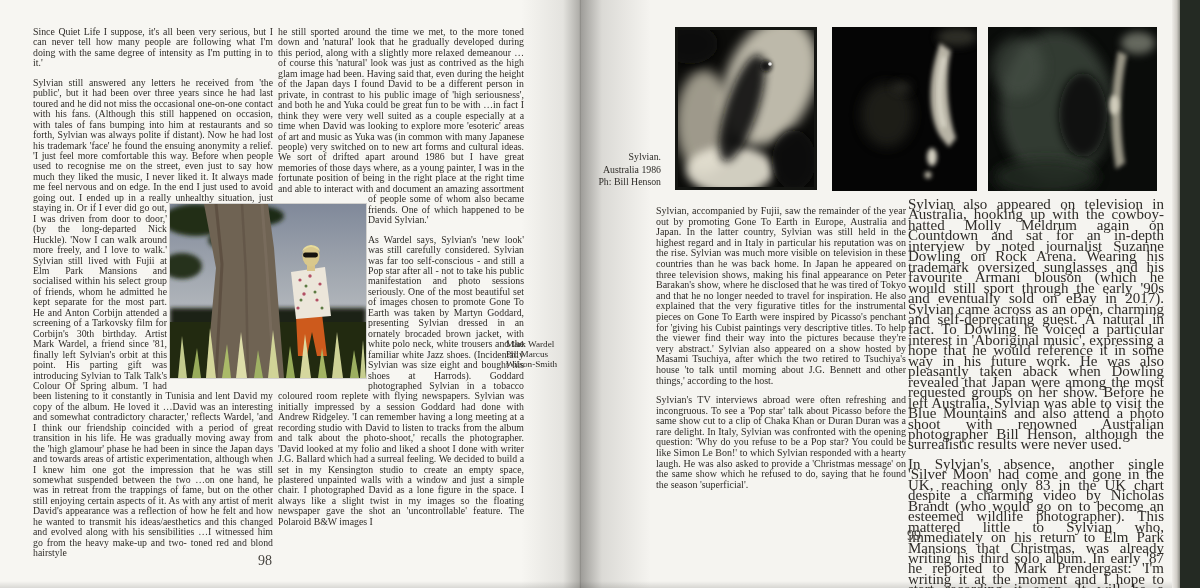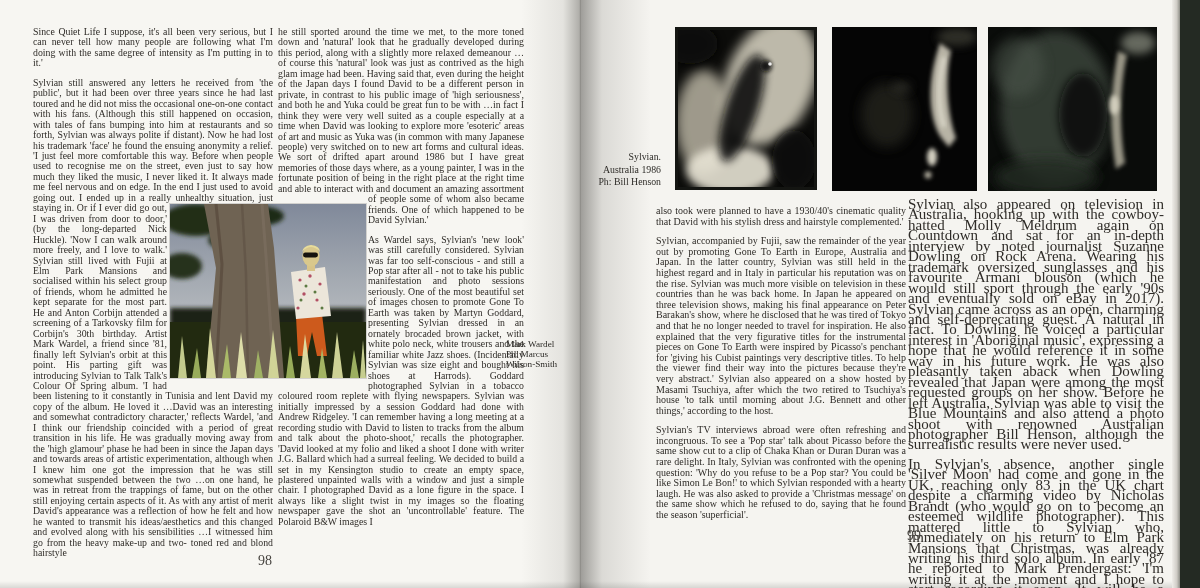--- a/index.html
+++ b/index.html
@@ -193,21 +193,20 @@
     </svg>
   </div>
 
   <div class="caption" id="henson-caption">
     <div>Sylvian.</div>
     <div>Australia 1986</div>
     <div>Ph: Bill Henson</div>
   </div>
 
   <div class="textcol" id="rp-col1">
-    <p>also took were planned to have a 1930/40's cinematic quality that David with his stylish dress and hairstyle complemented.'</p>
     <p>Sylvian, accompanied by Fujii, saw the remainder of the year out by promoting Gone To Earth in Europe, Australia and Japan. In the latter country, Sylvian was still held in the highest regard and in Italy in particular his reputation was on the rise. Sylvian was much more visible on television in these countries than he was back home. In Japan he appeared on three television shows, making his final appearance on Peter Barakan's show, where he disclosed that he was tired of Tokyo and that he no longer needed to travel for inspiration. He also explained that the very figurative titles for the instrumental pieces on Gone To Earth were inspired by Picasso's penchant for 'giving his Cubist paintings very descriptive titles. To help the viewer find their way into the pictures because they're very abstract.' Sylvian also appeared on a show hosted by Masami Tsuchiya, after which the two retired to Tsuchiya's house 'to talk until morning about J.G. Bennett and other things,' according to the host.</p>
     <p>Sylvian's TV interviews abroad were often refreshing and incongruous. To see a 'Pop star' talk about Picasso before the same show cut to a clip of Chaka Khan or Duran Duran was a rare delight. In Italy, Sylvian was confronted with the opening question: 'Why do you refuse to be a Pop star? You could be like Simon Le Bon!' to which Sylvian responded with a hearty laugh. He was also asked to provide a 'Christmas message' on the same show which he refused to do, saying that he found the season 'superficial'.</p>
   </div>
 
   <div class="textcol" id="rp-col2">
     <p>Sylvian also appeared on television in Australia, hooking up with the cowboy-hatted Molly Meldrum again on Countdown and sat for an in-depth interview by noted journalist Suzanne Dowling on Rock Arena. Wearing his trademark oversized sunglasses and his favourite Armani blouson (which he would still sport through the early '90s and eventually sold on eBay in 2017). Sylvian came across as an open, charming and self-deprecating guest. A natural in fact. To Dowling he voiced a particular interest in 'Aboriginal music', expressing a hope that he would reference it in some way in his future work. He was also pleasantly taken aback when Dowling revealed that Japan were among the most requested groups on her show. Before he left Australia, Sylvian was able to visit the Blue Mountains and also attend a photo shoot with renowned Australian photographer Bill Henson, although the surrealistic results were never used.</p>
     <p>In Sylvian's absence, another single 'Silver Moon' had come and gone in the UK, reaching only 83 in the UK chart despite a charming video by Nicholas Brandt (who would go on to become an esteemed wildlife photographer). This mattered little to Sylvian who, immediately on his return to Elm Park Mansions that Christmas, was already writing his third solo album. In early '87 he reported to Mark Prendergast: 'I'm writing it at the moment and I hope to start recording it soon. It will be a departure from what I've been doing recently in that it will be very song based – the longest track on the album will be five minutes and the rest will be between one and three minutes. For instrumentation I'll be going back to orchestral arrangements and traditional instruments.' Prendergast: 'You mean like flutes, oboes, cellos and violins?' Sylvian: 'Yes!'</p>
   </div>
 
   <div class="pagenum" id="pagenum-right">99</div>

